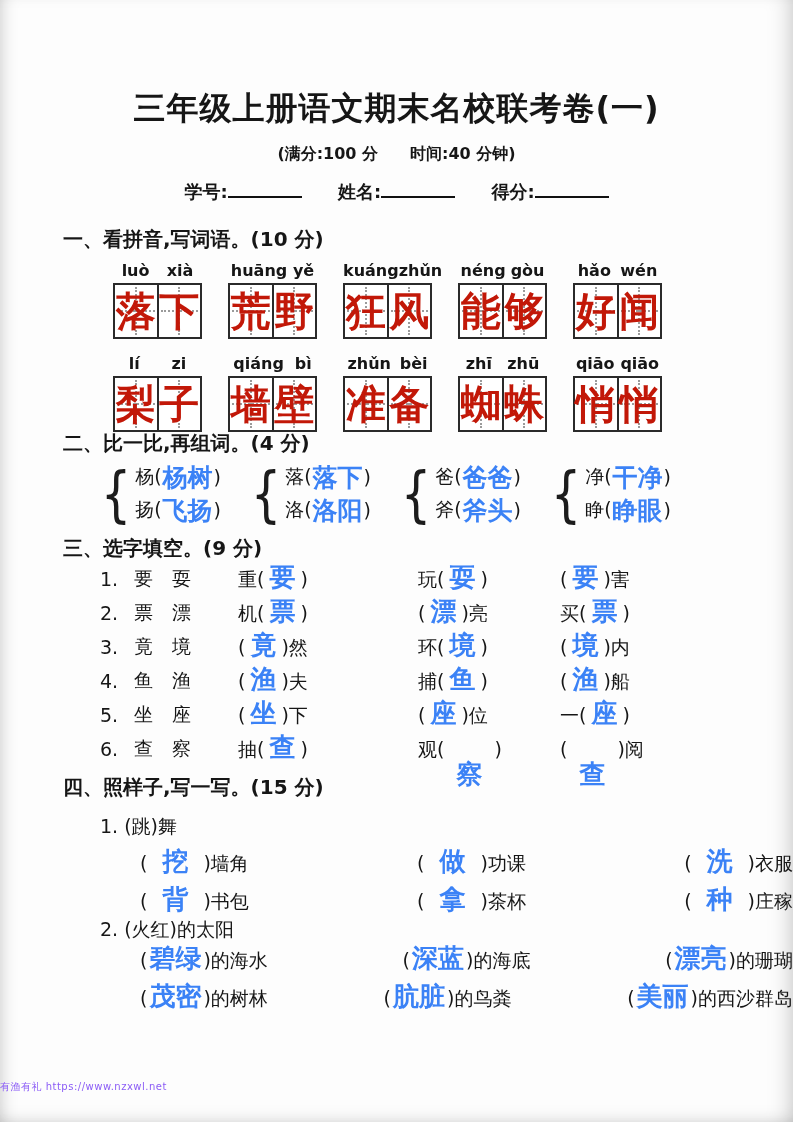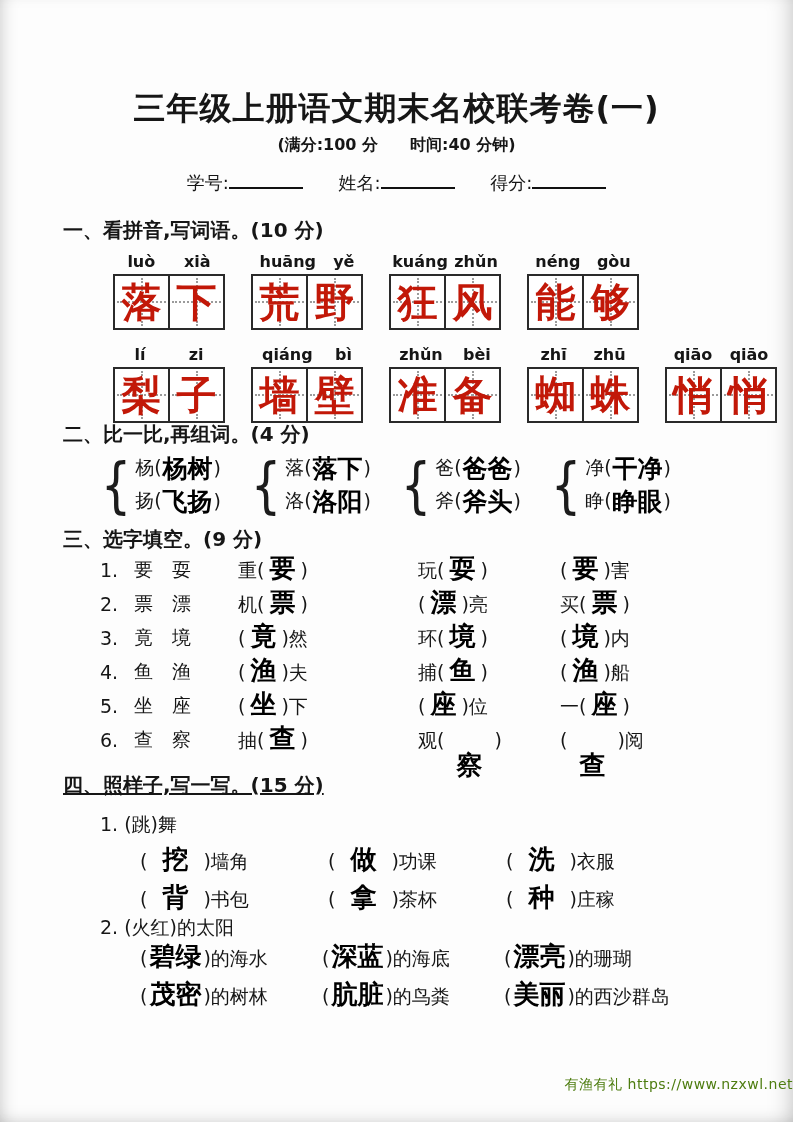--- a/index.html
+++ b/index.html
@@ -4,71 +4,71 @@
 <style>
   html,body { margin:0; padding:0; background:#ffffff; }
   .page {
     position:relative; width:793px; height:1122px; background:#fdfdfd;
     font-family:"DejaVu Sans","Liberation Sans",sans-serif; color:#161616; overflow:hidden;
     box-shadow: inset 14px 0 18px -14px rgba(0,0,0,.22),
                 inset -18px 0 24px -18px rgba(0,0,0,.25),
                 inset 0 -14px 18px -14px rgba(0,0,0,.15);
   }
   .title { margin:88px 0 0; text-align:center; font-size:32px; font-weight:700; letter-spacing:1px; line-height:1.3; }
-  .subtitle { margin-top:5px; text-align:center; font-size:16px; font-weight:700; }
-  .stu-row { margin-top:15px; text-align:center; font-size:18px; font-weight:400; }
+  .subtitle { margin-top:14px; text-align:center; font-size:16px; font-weight:700; }
+  .stu-row { margin-top:15px; text-align:center; font-size:18px; font-weight:700; }
   .stu-field { margin:0 15px; white-space:nowrap; }
   .blank { display:inline-block; width:74px; height:6px; border-bottom:2.5px solid #111; }
 
   .sec-h { margin-left:63px; font-size:20px; font-weight:700; line-height:23px; }
-  .h1 { margin-top:24px; } .h2 { } .h3 { margin-top:10px; } .h4 { margin-top:17px;text-decoration:underline; }
+  .h1 { margin-top:24px; } .h2 { } .h3 { margin-top:10px; } .h4 { margin-top:10px; }
 
   .pz-row { display:flex; margin-left:113px; gap:26px; }
   .r1 { margin-top:7px; } .r2 { margin-top:12px; }
-  .word-box { width:112px; }
+  .word-box { width:89px; }
   .pinyin { display:flex; justify-content:space-around; font-size:16px; font-weight:600; height:22px; align-items:flex-end; margin-bottom:3px; }
   .grid { display:flex; border:2.5px solid #2a2a2a; height:52px; background:#fff; }
   .cell { flex:1; position:relative; display:flex; align-items:center; justify-content:center; }
   .cell + .cell { border-left:2px solid #2a2a2a; }
   .cell::before { content:""; position:absolute; top:2px; bottom:2px; left:calc(50% - 1px); border-left:2px dotted #9b9b9b; }
   .cell::after  { content:""; position:absolute; left:2px; right:2px; top:calc(50% - 1px); border-top:2px dotted #9b9b9b; }
   .hz { position:relative; z-index:2; font-size:40px; font-weight:700; color:#c21808; line-height:1; }
 
-  .red { color:#000000; font-weight:700; }
+  .red { color:#3b82f6; font-weight:700; }
 
   .s2-row { display:flex; margin-left:97px; margin-top:6px; }
   .group { display:flex; align-items:center; width:150px; }
   .group:last-child { width:auto; }
   .brace { font-size:60px; font-weight:400; line-height:58px; transform:scaleX(.8); color:#1c1c1c; }
   .g-line { height:33px; display:flex; align-items:center; font-size:19px; white-space:nowrap; }
   .g2a { font-size:25px; margin:0 1px; line-height:1; }
 
   .s3-rows { margin-top:2px; }
   .s3-row { display:flex; align-items:center; height:34px; margin-left:100px; font-size:19px; }
   .s3-num { width:34px; }
   .s3-choices { width:104px; }
   .s3-cell { white-space:nowrap; }
   .c1 { width:180px; } .c2 { width:142px; }
   .s3a { font-size:26px; padding:0 5px; line-height:1; }
   .drop { display:inline-block; transform:translateY(27px); padding:0 12px; }
 
   .s4-label { margin-left:100px; font-size:19px; line-height:23px; }
   .l1 { margin-top:16px; } .l2 { margin-top:-2px; }
-  .s4-row { display:flex; margin-left:140px; align-items:center; height:38px; font-size:19px; }
+  .s4-row { display:flex; margin-left:140px; align-items:center; height:38px; font-size:19px;justify-content:space-between; }
   .ra { margin-top:6px; }
   .s4-item { white-space:nowrap; }
   .p1 .s4-item:nth-child(1) { width:188px; }
   .p1 .s4-item:nth-child(2) { width:178px; }
   .p2 .s4-item:nth-child(1) { width:182px; }
   .p2 .s4-item:nth-child(2) { width:182px; }
   .s4a { font-size:26px; line-height:1; }
   .p1 .s4a { padding:0 15px; }
   .p2 .s4a { padding:0 2px; }
 
-  .footer { position:absolute; left:0; right:0; bottom:28px; text-align:right; font-size:14px; color:#4d7c0f; letter-spacing:.5px; }
+  .footer { position:absolute; left:0; right:0; bottom:28px; text-align:left; font-size:10px; color:#8b5cf6; letter-spacing:.5px; }
 </style>
 </head>
 <body>
 
 <div class="page">
 
   <div class="title">三年级上册语文期末名校联考卷(一)</div>
   <div class="subtitle">(满分:100 分　　时间:40 分钟)</div>
 
   <div class="stu-row">
@@ -126,20 +126,34 @@
       <div class="pinyin">
           <span>néng</span>
           <span>gòu</span>
         </div>
       <div class="grid">
         <div class="cell">
             <span class="hz">能</span>
           </div>
         <div class="cell">
             <span class="hz">够</span>
+          </div>
+      </div>
+    </div>
+    <div class="word-box">
+      <div class="pinyin">
+          <span>hǎo</span>
+          <span>wén</span>
+        </div>
+      <div class="grid">
+        <div class="cell">
+            <span class="hz">好</span>
+          </div>
+        <div class="cell">
+            <span class="hz">闻</span>
           </div>
       </div>
     </div>
   </div>
 
   <div class="pz-row r2">
     <div class="word-box">
       <div class="pinyin">
           <span>lí</span>
           <span>zi</span>

